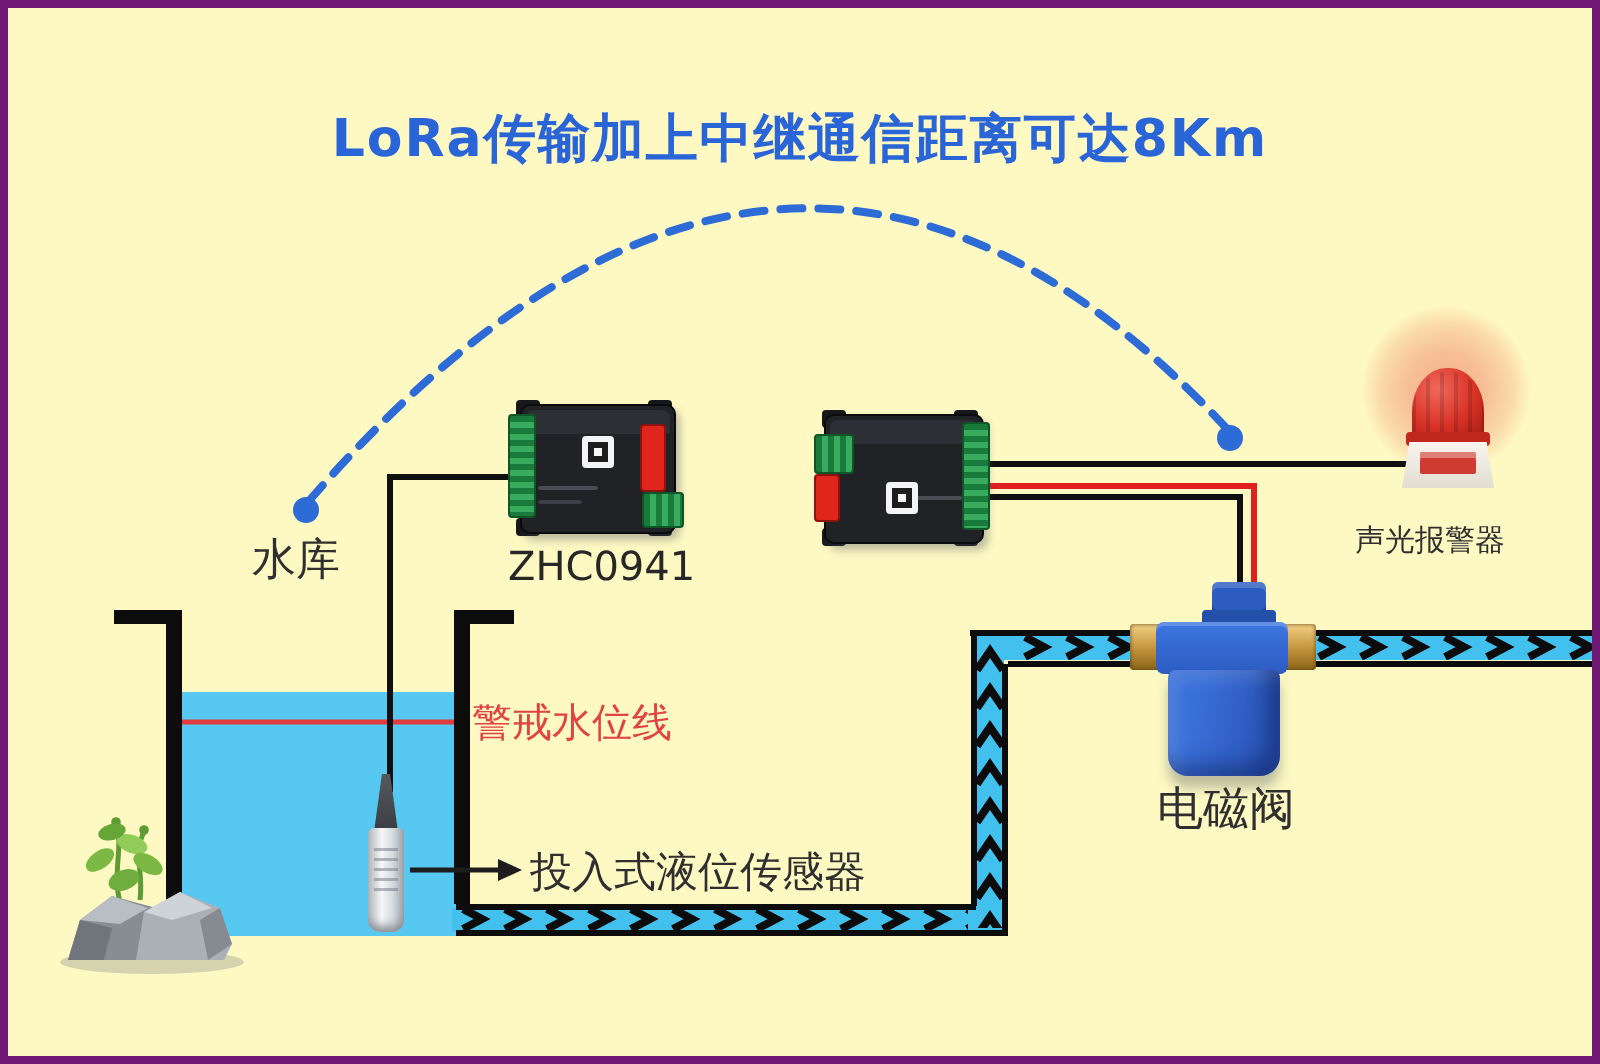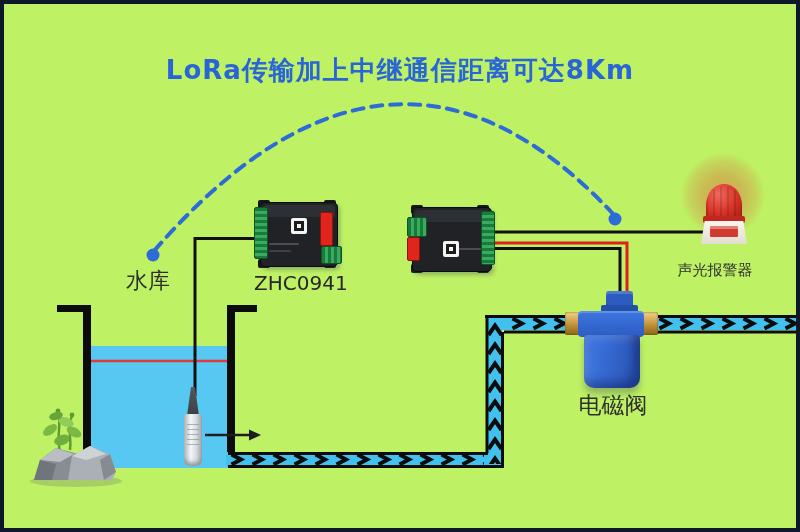--- a/index.html
+++ b/index.html
@@ -1,18 +1,18 @@
 <!DOCTYPE html>
 <html><head>
 <meta charset="utf-8">
 <style>
   html,body{margin:0;padding:0;background:#ffffff;}
   .canvas{
     position:relative;width:800px;height:532px;box-sizing:border-box;
-    background:#bef264;border:4px solid #0f172a;overflow:hidden;
+    background:#fef9c3;border:4px solid #701a75;overflow:hidden;
     font-family:"DejaVu Sans",sans-serif;
   }
   .abs{position:absolute;}
   svg.layer{position:absolute;left:0;top:0;z-index:1;}
   .lbl{position:absolute;z-index:6;color:#2f2f2f;line-height:1.15;white-space:nowrap;text-align:center;}
   .title{
     left:0;right:0;top:52px;text-align:center;
     font-size:26px;font-weight:700;color:#2a65d8;letter-spacing:1px;
   }
   .lbl-reservoir{left:122px;top:264px;font-size:22px;}
@@ -205,15 +205,17 @@
   <div class="abs alarm-glow"></div>
   <div class="abs alarm-dome"></div>
   <div class="abs alarm-rim"></div>
   <div class="abs alarm-base"></div>
   <div class="abs alarm-band"></div>
 
   <div class="lbl title">LoRa传输加上中继通信距离可达8Km</div>
   <div class="lbl lbl-reservoir">水库</div>
   <div class="lbl lbl-dev1">ZHC0941</div>
   <div class="lbl lbl-alarm">声光报警器</div>
+  <div class="lbl lbl-warning">警戒水位线</div>
+  <div class="lbl lbl-sensor">投入式液位传感器</div>
   <div class="lbl lbl-valve">电磁阀</div>
 
 </div>
 
 </body></html>

